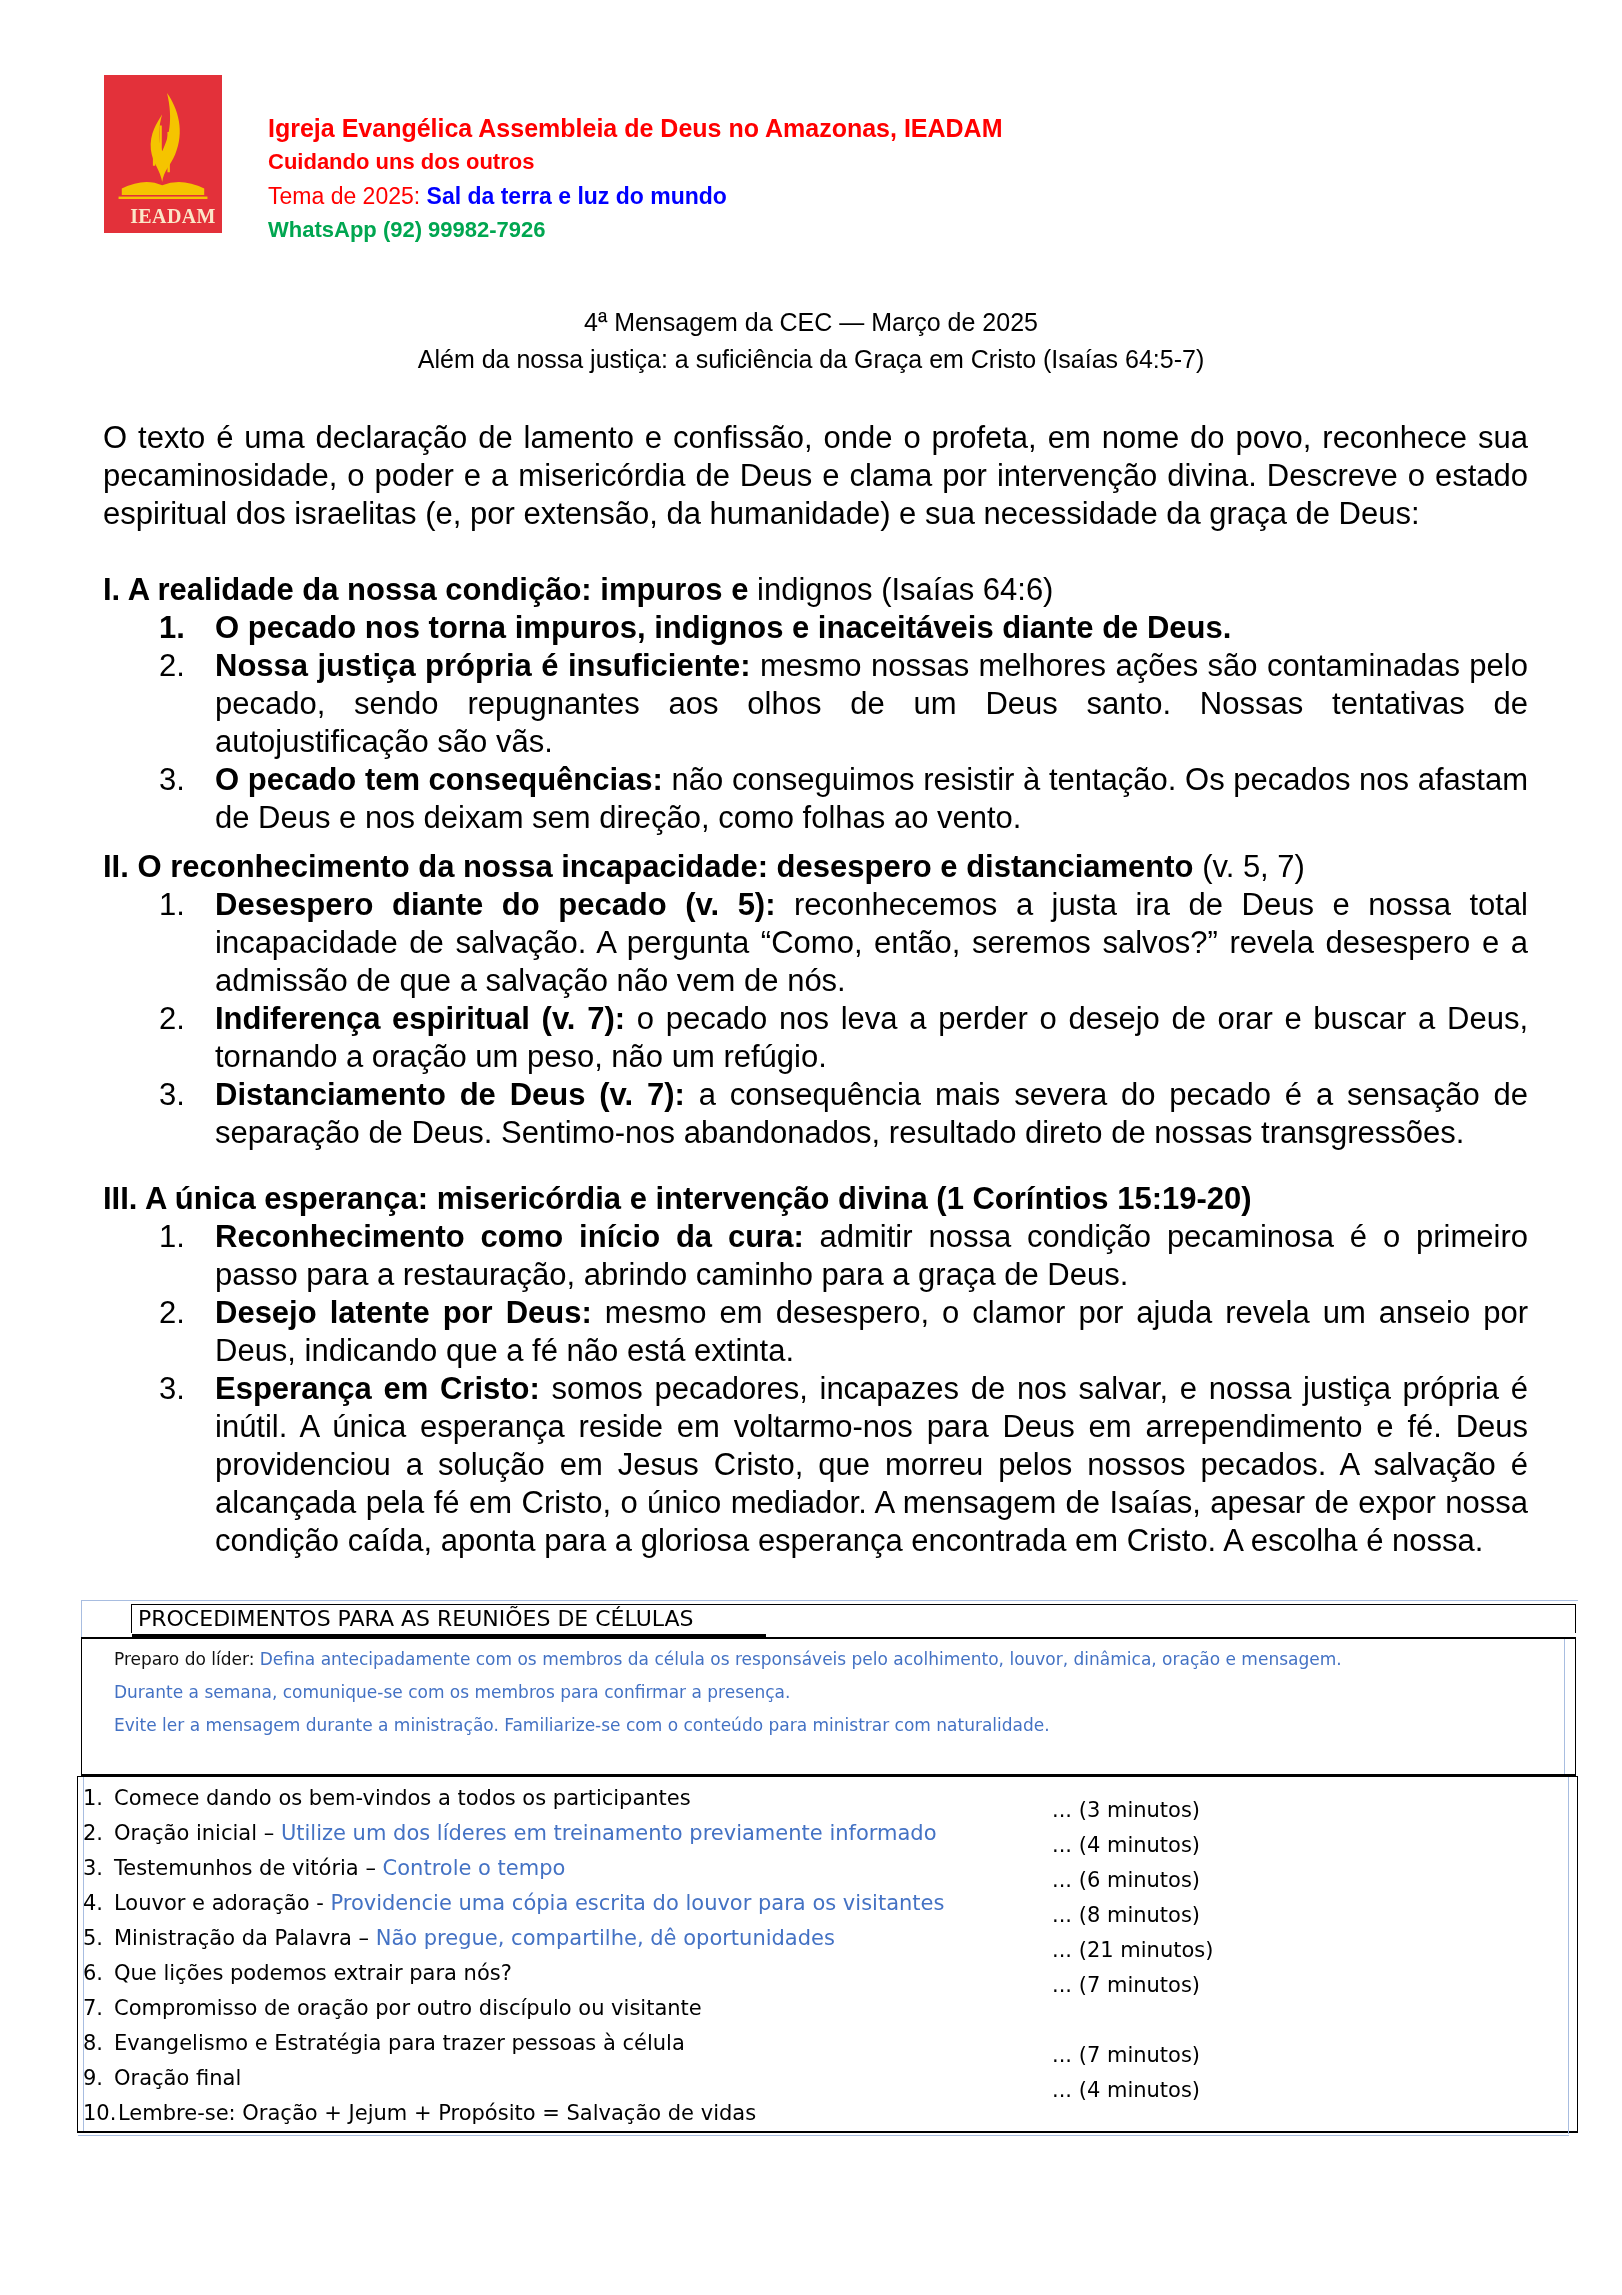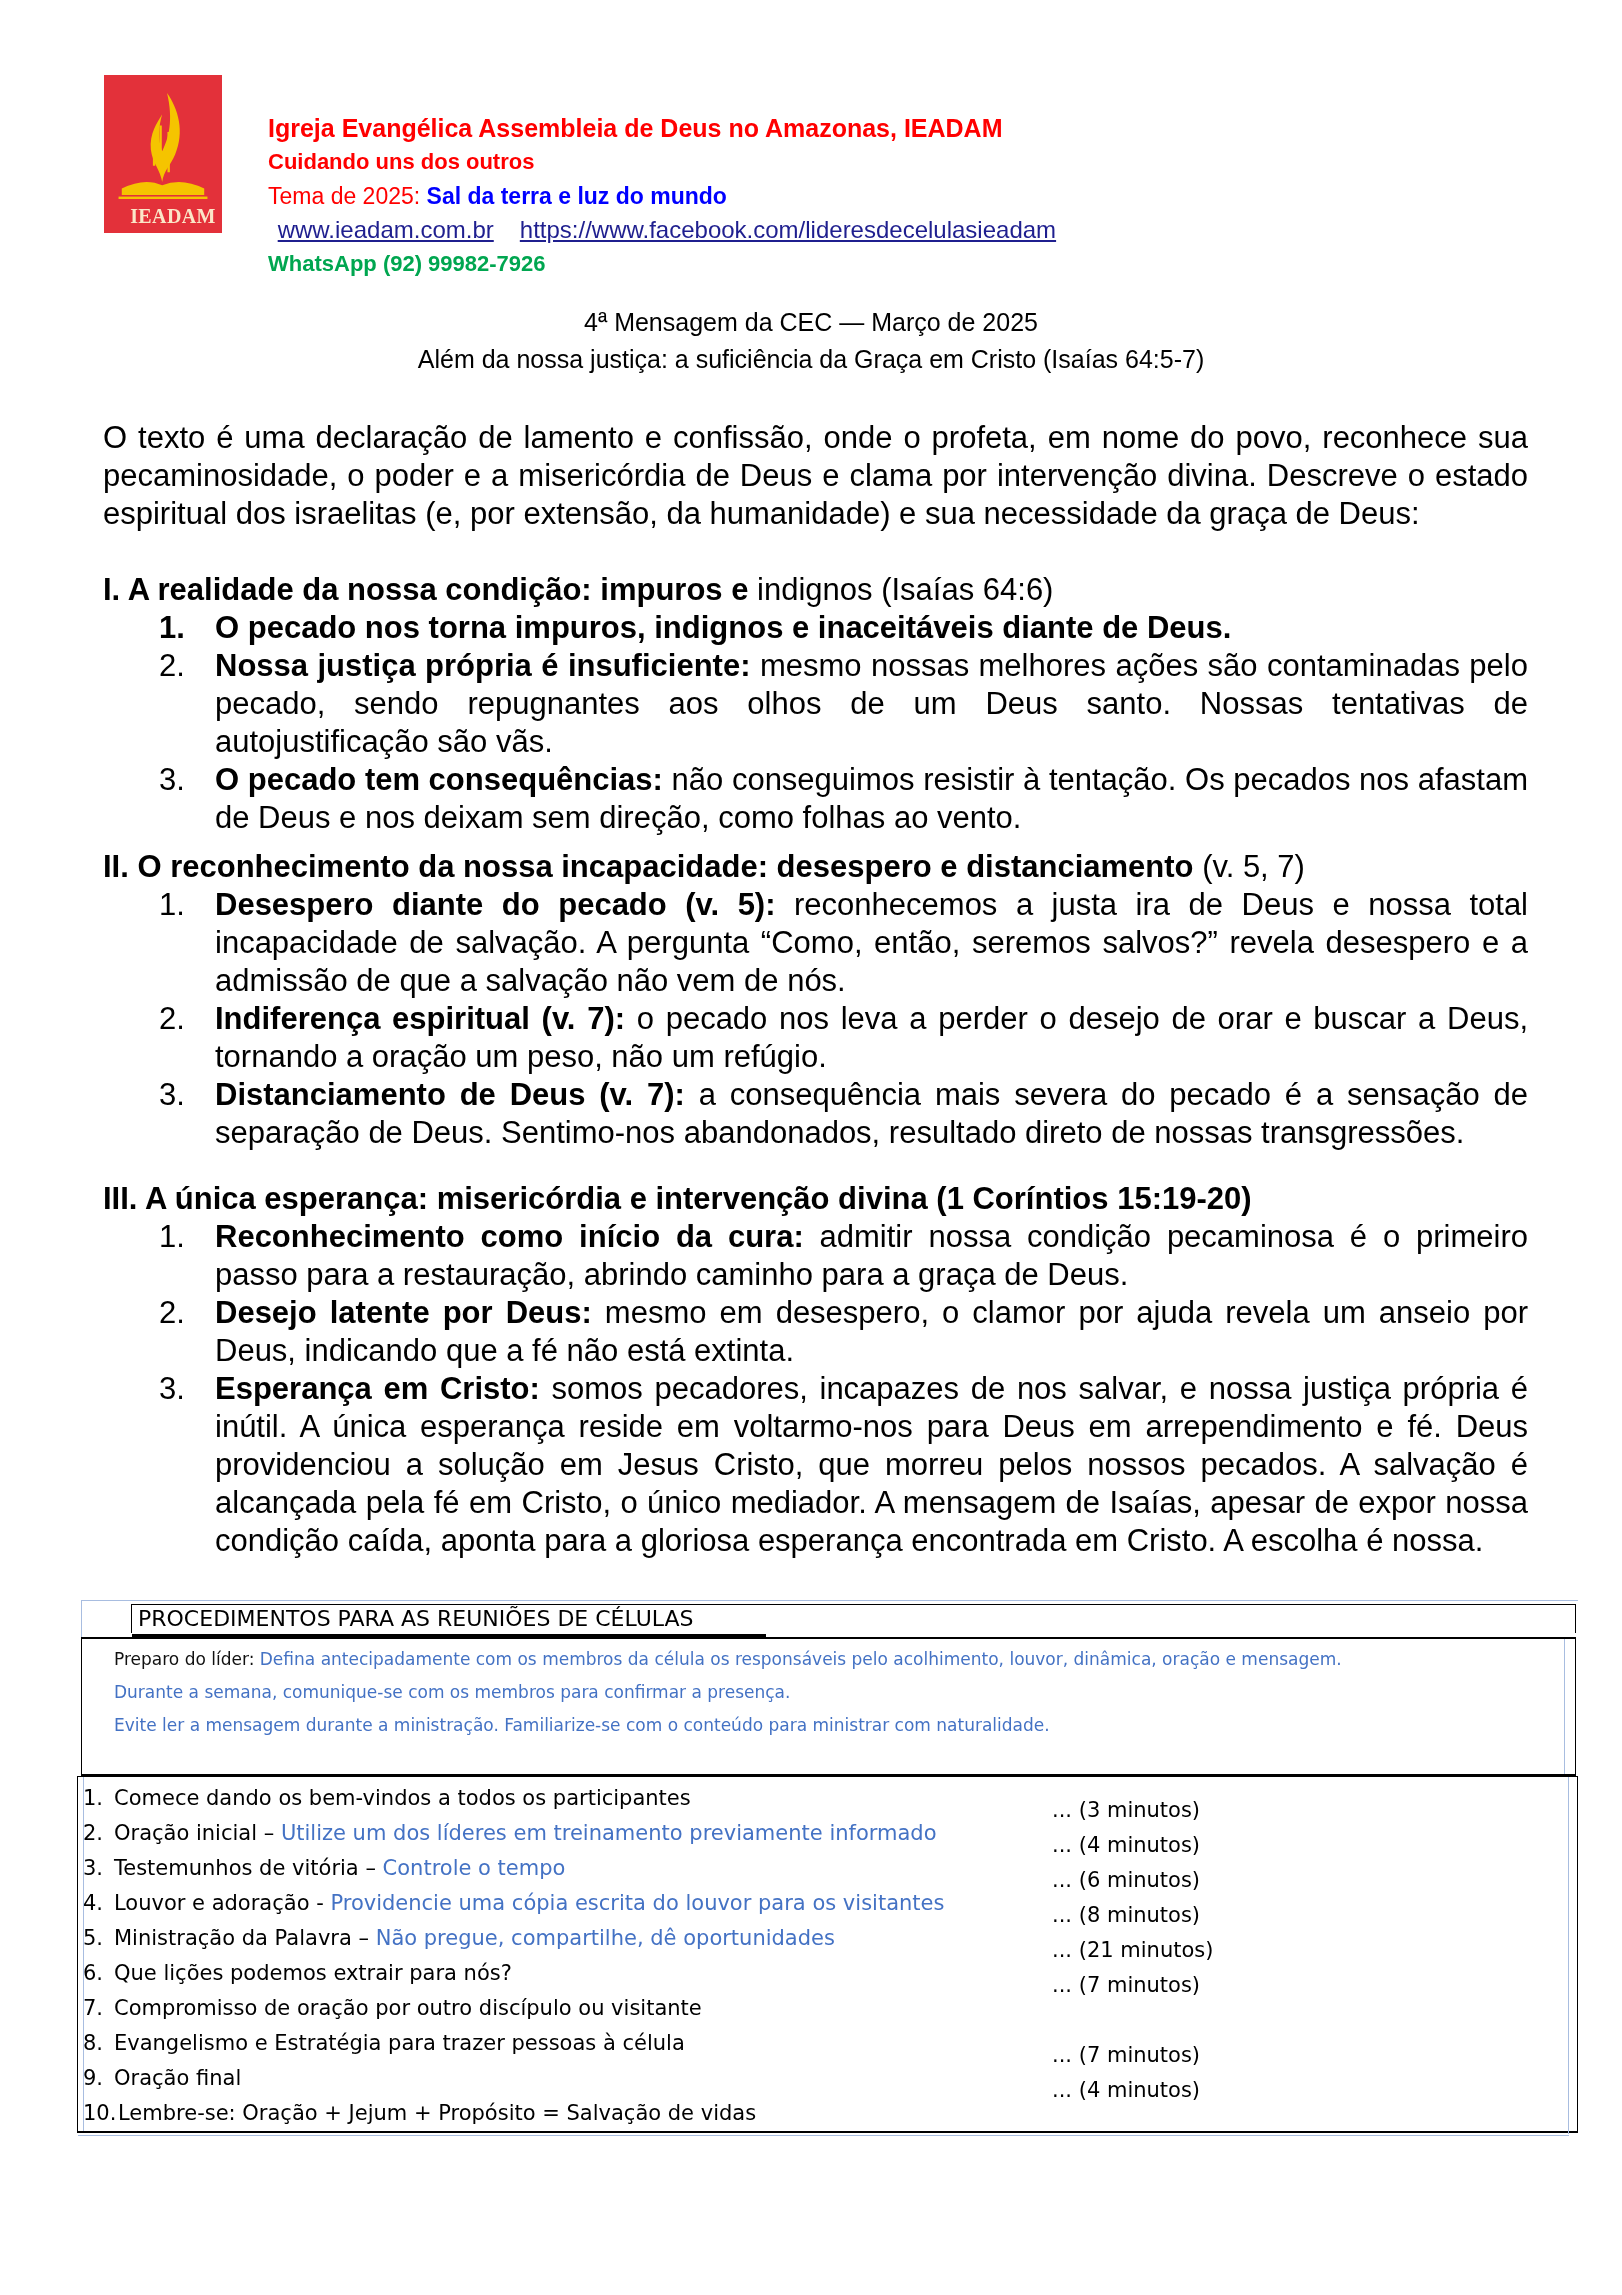--- a/index.html
+++ b/index.html
@@ -74,24 +74,20 @@
   <div class="logo-text">IEADAM</div>
 </div>
 
 <div class="header">
   <span class="h-line h-org">Igreja Evangélica Assembleia de Deus no Amazonas, IEADAM</span>
   <span class="h-line h-motto">Cuidando uns dos outros</span>
   <span class="h-line h-theme">
     <span class="lbl">Tema de 2025:</span>
     <span class="val">Sal da terra e luz do mundo</span>
   </span>
-  <span class="h-line h-links">
-    <a>www.ieadam.com.br</a>
-    <a>https://www.facebook.com/lideresdecelulasieadam</a>
-  </span>
   <span class="h-line h-whats">WhatsApp (92) 99982-7926</span>
 </div>
 
 <div class="title">
   <div>4ª Mensagem da CEC — Março de 2025</div>
   <div>Além da nossa justiça: a suficiência da Graça em Cristo (Isaías 64:5-7)</div>
 </div>
 
 <div class="content intro">O texto é uma declaração de lamento e confissão, onde o profeta, em nome do povo, reconhece sua pecaminosidade, o poder e a misericórdia de Deus e clama por intervenção divina. Descreve o estado espiritual dos israelitas (e, por extensão, da humanidade) e sua necessidade da graça de Deus:</div>
 

